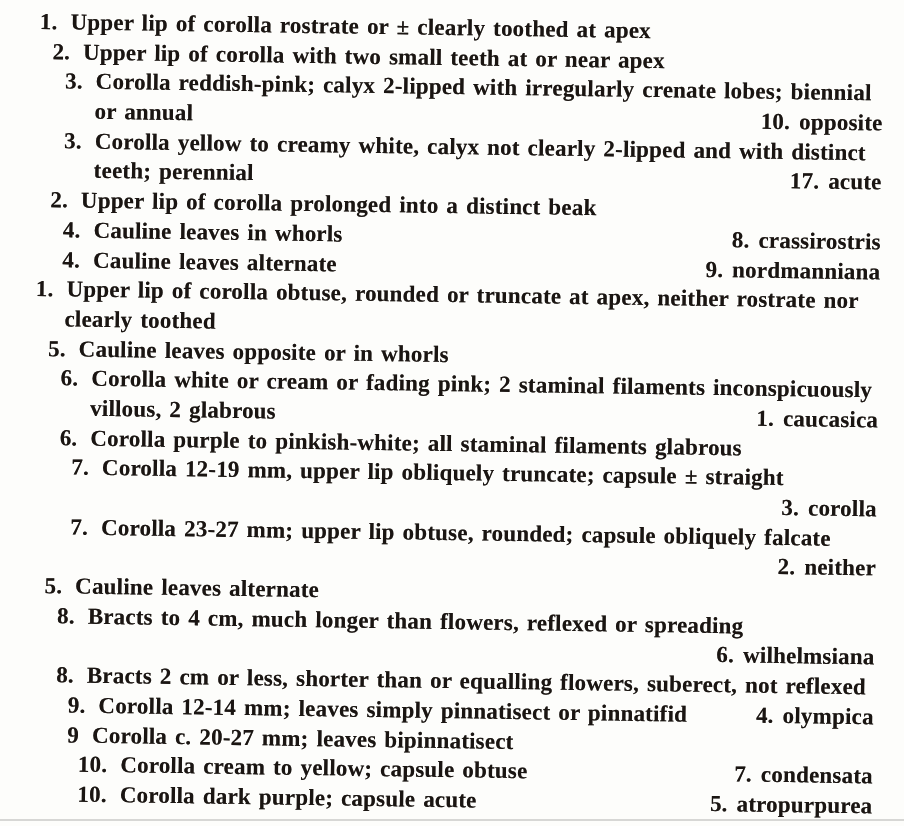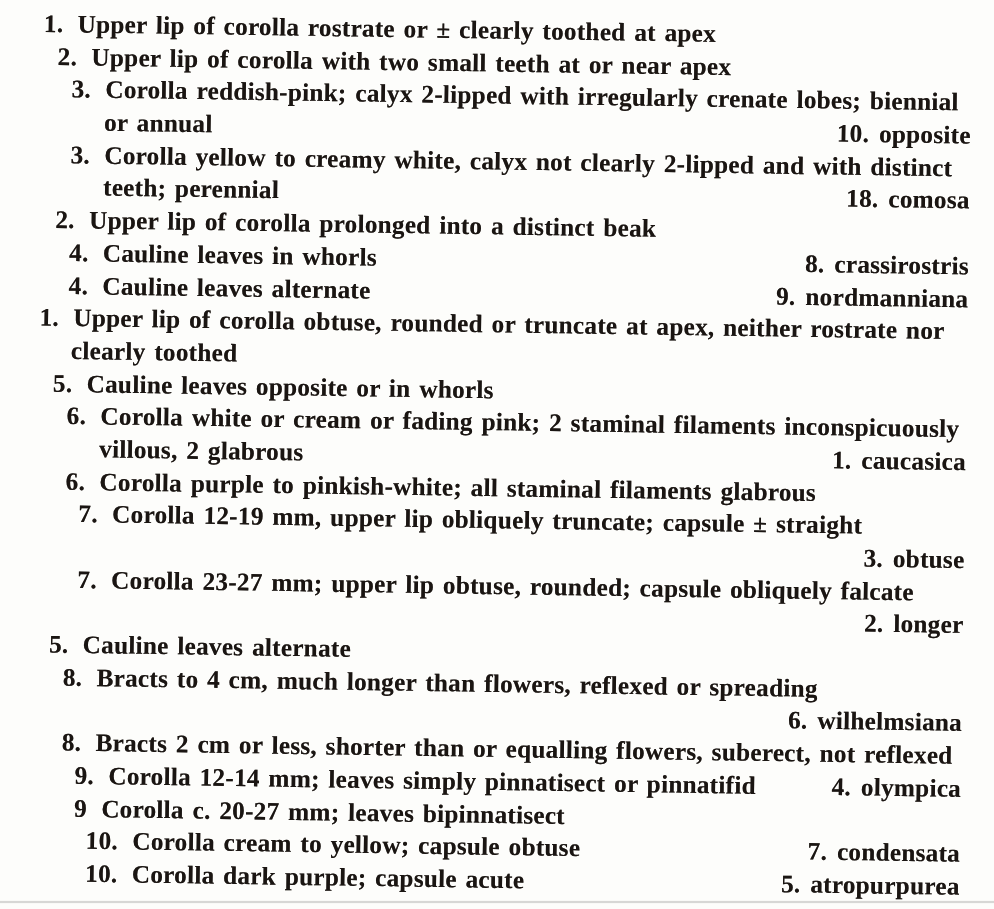--- a/index.html
+++ b/index.html
@@ -80,22 +80,22 @@
   </div>
 
   <div class="row i3">
     <span class="num">3.</span>
     <span>Corolla yellow to creamy white, calyx not clearly 2-lipped and with distinct</span>
   </div>
 
   <div class="row c3">
     <span>teeth; perennial</span>
     <span class="species">
-      <span class="sp-num">18.</span>
-      <span>comosa</span>
+      <span class="sp-num">17.</span>
+      <span>acute</span>
     </span>
   </div>
 
   <div class="row i2">
     <span class="num">2.</span>
     <span>Upper lip of corolla prolonged into a distinct beak</span>
   </div>
 
   <div class="row i3">
     <span class="num">4.</span>
@@ -148,33 +148,33 @@
   </div>
 
   <div class="row i4">
     <span class="num">7.</span>
     <span>Corolla 12-19 mm, upper lip obliquely truncate; capsule ± straight</span>
   </div>
 
   <div class="row">
     <span class="species">
       <span class="sp-num">3.</span>
-      <span>obtuse</span>
+      <span>corolla</span>
     </span>
   </div>
 
   <div class="row i4">
     <span class="num">7.</span>
     <span>Corolla 23-27 mm; upper lip obtuse, rounded; capsule obliquely falcate</span>
   </div>
 
   <div class="row">
     <span class="species">
       <span class="sp-num">2.</span>
-      <span>longer</span>
+      <span>neither</span>
     </span>
   </div>
 
   <div class="row i2">
     <span class="num">5.</span>
     <span>Cauline leaves alternate</span>
   </div>
 
   <div class="row i3">
     <span class="num">8.</span>

